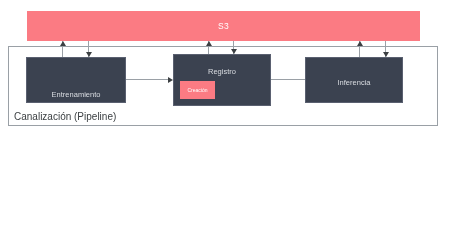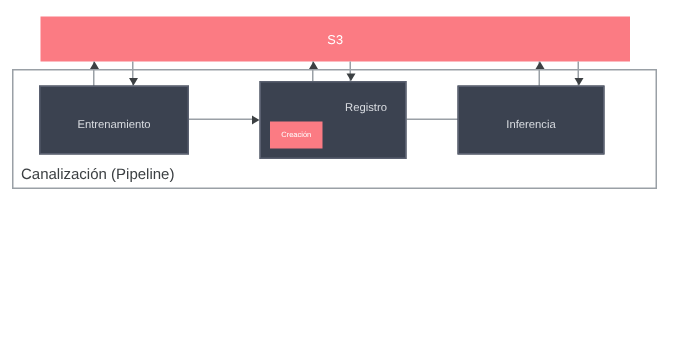--- a/index.html
+++ b/index.html
@@ -75,29 +75,29 @@
     font-size: 7.5px;
     line-height: 1;
     white-space: nowrap;
   }
   #stage-entrenamiento {
     left: 26px;
     top: 57px;
     width: 100px;
     height: 46px;
   }
-  #stage-entrenamiento .stage-title { top: 21px; }
+  #stage-entrenamiento .stage-title { top: 33px; }
 
   #stage-registro {
     left: 173px;
     top: 54px;
     width: 98px;
     height: 52px;
   }
-  #stage-registro .stage-title { top: 13px; margin-left: 22px; }
+  #stage-registro .stage-title { top: 13px; }
 
   #stage-inferencia {
     left: 305px;
     top: 57px;
     width: 98px;
     height: 46px;
     text-decoration: underline;
   }
   #stage-inferencia .stage-title { top: 21px; }
 

